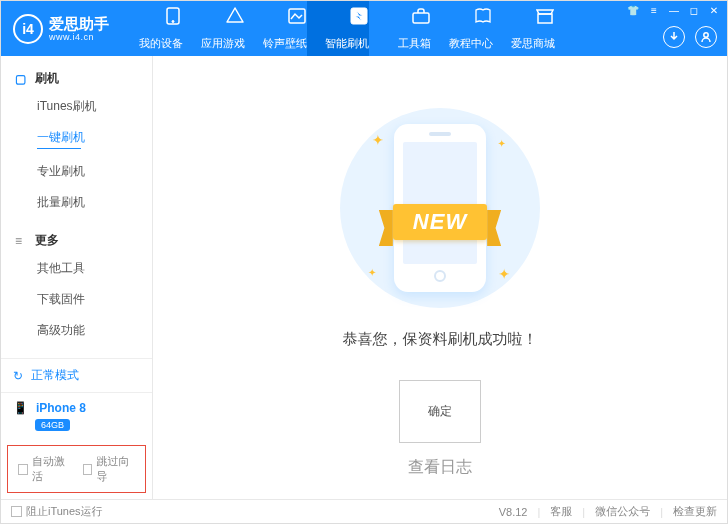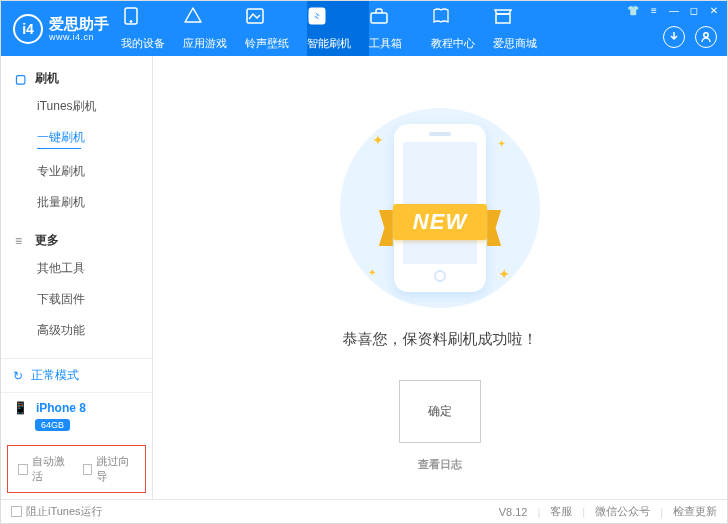--- a/index.html
+++ b/index.html
@@ -5,21 +5,21 @@
   * { box-sizing: border-box; margin: 0; padding: 0; }
   body { font-family: "Microsoft YaHei", Arial, sans-serif; font-size: 12px; color: #333; background: #fff; width: 728px; height: 524px; overflow: hidden; }
   .app { width: 728px; height: 524px; display: flex; flex-direction: column; border: 1px solid #ddd; }
   .header { background: #1a8cff; color: #fff; height: 55px; display: flex; align-items: center; position: relative; }
   .logo-wrap { display: flex; align-items: center; padding: 0 12px; gap: 6px; }
   .logo-circle { width: 30px; height: 30px; border: 2px solid #fff; border-radius: 50%; display: flex; align-items: center; justify-content: center; font-weight: bold; font-size: 14px; }
   .brand { display: flex; flex-direction: column; line-height: 1.15; }
   .brand-name { font-size: 15px; font-weight: bold; }
   .brand-url { font-size: 9px; opacity: 0.95; letter-spacing: 0.5px; }
   .tabs { display: flex; height: 100%; flex: 1; }
-  .tab { width: 62px; display: flex; flex-direction: column; align-items: flex-start; justify-content: center; gap: 10px; font-size: 11px; cursor: pointer; }
+  .tab { width: 62px; display: flex; flex-direction: column; align-items: flex-end; justify-content: center; gap: 10px; font-size: 11px; cursor: pointer; }
   .tab.active { background: #0070e0; }
   .tab-icon { height: 20px; width: 20px; display: flex; align-items: center; justify-content: center; }
   .tab-icon svg { fill: #fff; stroke: #fff; }
   .win-controls { position: absolute; top: 4px; right: 6px; display: flex; gap: 6px; color: #fff; font-size: 10px; }
   .win-controls span { cursor: pointer; width: 14px; text-align: center; }
   .header-right-icons { position: absolute; right: 10px; bottom: 8px; display: flex; gap: 10px; }
   .circ-btn { width: 22px; height: 22px; border: 1.5px solid #fff; border-radius: 50%; display: flex; align-items: center; justify-content: center; cursor: pointer; }
   .circ-btn svg { stroke: #fff; fill: none; }
 
   .body { flex: 1; display: flex; min-height: 0; }
@@ -49,21 +49,21 @@
   .ribbon { position: absolute; top: 90px; left: 22px; right: 22px; height: 48px; display: flex; align-items: center; justify-content: center; }
   .ribbon-body { background: #ffc233; color: #fff; font-weight: 800; font-size: 22px; letter-spacing: 1px; padding: 5px 20px; border-radius: 3px; position: relative; box-shadow: 0 2px 4px rgba(200,140,0,0.3); font-style: italic; }
   .ribbon-body::before, .ribbon-body::after { content: ""; position: absolute; top: 6px; width: 14px; height: 36px; background: #f0ae1f; }
   .ribbon-body::before { left: -14px; clip-path: polygon(100% 0, 100% 100%, 0 100%, 40% 50%, 0 0); }
   .ribbon-body::after { right: -14px; clip-path: polygon(0 0, 100% 0, 60% 50%, 100% 100%, 0 100%); }
   .spark { position: absolute; color: #ffc233; font-size: 14px; }
   .s1 { top: 24px; left: 32px; } .s2 { top: 30px; right: 34px; font-size: 10px; }
   .s3 { bottom: 30px; left: 28px; font-size: 10px; } .s4 { bottom: 26px; right: 30px; }
   .success-text { margin-top: 22px; font-size: 15px; color: #444; }
   .ok-btn { margin-top: 31px; border: 1px solid #ccc; background: #fff; padding: 22px 28px; font-size: 12px; color: #555; cursor: pointer; }
-  .log-link { margin-top: 14px; font-size: 11px; color: #999; cursor: pointer; font-weight: bold; }
+  .log-link { margin-top: 14px; font-size: 16px; color: #999; cursor: pointer; }
 
   .footer { height: 24px; border-top: 1px solid #e8e8e8; display: flex; align-items: center; font-size: 11px; color: #888; padding: 0 10px; gap: 16px; }
   .footer .chk { color: #888; }
   .footer-right { margin-left: auto; display: flex; align-items: center; gap: 10px; }
   .vsep { color: #ddd; }
 </style>
 </head>
 <body>
 
 <div class="app">

